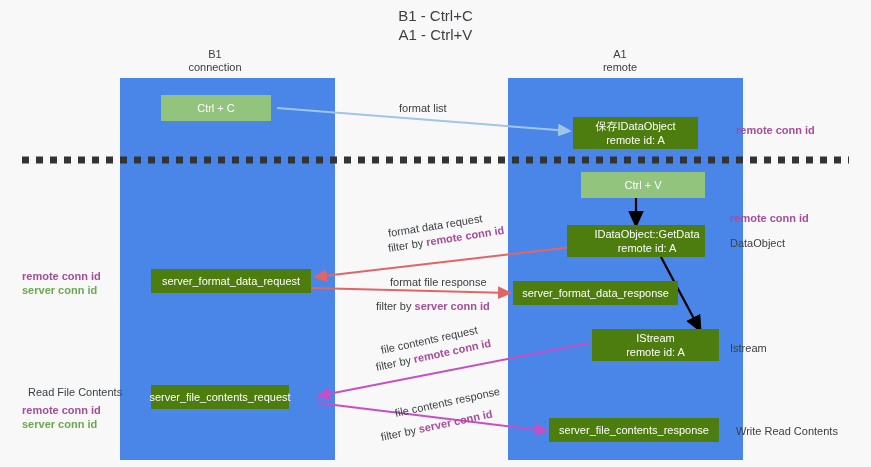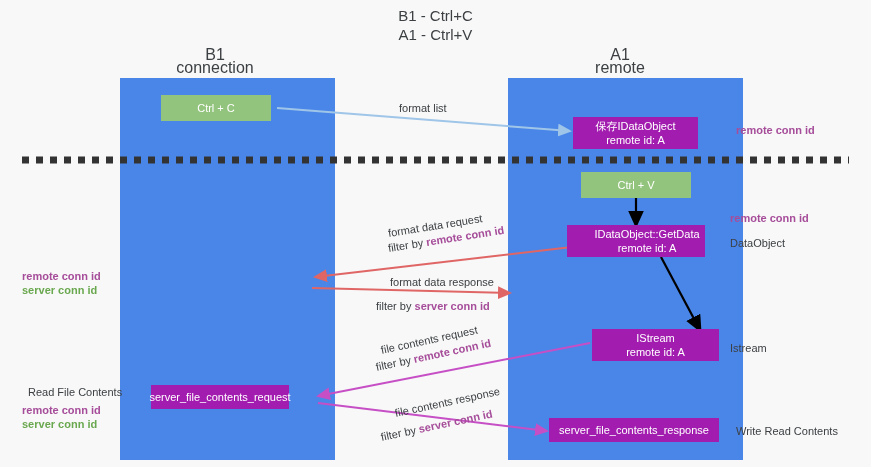--- a/index.html
+++ b/index.html
@@ -15,38 +15,38 @@
   
   .title{
     position:absolute;left:0;top:6px;width:871px;
     text-align:center;color:#3c4043;font-size:15px;line-height:19px;
     white-space:pre-line;
   }
 
   
   .col-head{
     position:absolute;text-align:center;color:#3c4043;
-    font-size:16px;line-height:13px;white-space:pre-line;
+    font-size:11px;line-height:13px;white-space:pre-line;
   }
 
   
   .lane{position:absolute;background:#4a86e8;}
 
   
   svg.overlay{position:absolute;left:0;top:0;width:871px;height:467px;overflow:visible;}
 
   
   .node{
     position:absolute;box-sizing:border-box;
     display:flex;flex-direction:column;align-items:center;justify-content:center;
     color:#ffffff;font-size:11px;line-height:14px;text-align:center;
     white-space:pre-line;padding:2px 4px;
   }
   .node.green{background:#93c47d;}
-  .node.orange{background:#a21caf;}
+  .node.orange{background:#4d7c0f;}
 
   
   .lbl{
     position:absolute;color:#3c4043;font-size:11px;line-height:14px;
     white-space:pre;
   }
   .purple{color:#a64d9a;font-weight:bold;}
   .green-t{color:#6aa84f;font-weight:bold;}
   .rot-a{transform:rotate(-9deg);transform-origin:0 50%;}
   .rot-b{transform:rotate(-12deg);transform-origin:0 50%;}
@@ -98,40 +98,42 @@
     <line x1="590" y1="343" x2="318" y2="396" stroke="#c64fc6" stroke-width="2" marker-end="url(#ah-mag)"></line>
 
     <line x1="318" y1="403" x2="547" y2="431" stroke="#c64fc6" stroke-width="2" marker-end="url(#ah-mag)"></line>
   </svg>
 
   <div class="node green" style="left:161px;top:95px;width:110px;height:26px;">Ctrl + C</div>
 
   <div class="node orange" style="left:573px;top:117px;width:125px;height:32px;">保存IDataObject
 remote id: A</div>
 
-  <div class="node green" style="left:581px;top:172px;width:110px;height:26px;">Ctrl + V</div>
+  <div class="node green" style="left:581px;top:172px;width:124px;height:26px;">Ctrl + V</div>
 
   <div class="node orange" style="left:567px;top:225px;width:138px;height:32px;padding-left:26px;">IDataObject::GetData
 remote id: A</div>
 
+  <div class="node orange" style="left:151px;top:269px;width:160px;height:24px;">server_format_data_request</div>
 
+  <div class="node orange" style="left:513px;top:281px;width:165px;height:24px;">server_format_data_response</div>
 
   <div class="node orange" style="left:592px;top:329px;width:127px;height:32px;">IStream
 remote id: A</div>
 
   <div class="node orange" style="left:151px;top:385px;width:138px;height:24px;">server_file_contents_request</div>
 
   <div class="node orange" style="left:549px;top:418px;width:170px;height:24px;">server_file_contents_response</div>
 
   <div class="lbl" style="left:399px;top:101px;">format list</div>
 
   <div class="lbl rot-a" style="left:388px;top:226px;">format data request</div>
   <div class="lbl rot-a" style="left:388px;top:241px;"><span>filter by </span><span class="purple">remote conn id</span></div>
 
-  <div class="lbl" style="left:390px;top:275px;">format data response</div>
+  <div class="lbl" style="left:390px;top:275px;">format file response</div>
   <div class="lbl" style="left:376px;top:299px;"><span>filter by </span><span class="purple">server conn id</span></div>
 
   <div class="lbl rot-b" style="left:381px;top:343px;">file contents request</div>
   <div class="lbl rot-b" style="left:376px;top:360px;"><span>filter by </span><span class="purple">remote conn id</span></div>
 
   <div class="lbl rot-b" style="left:395px;top:406px;">file contents response</div>
   <div class="lbl rot-b" style="left:381px;top:430px;"><span>filter by </span><span class="purple">server conn id</span></div>
 
   <div class="lbl purple" style="left:736px;top:123px;">remote conn id</div>
   <div class="lbl purple" style="left:730px;top:211px;">remote conn id</div>

